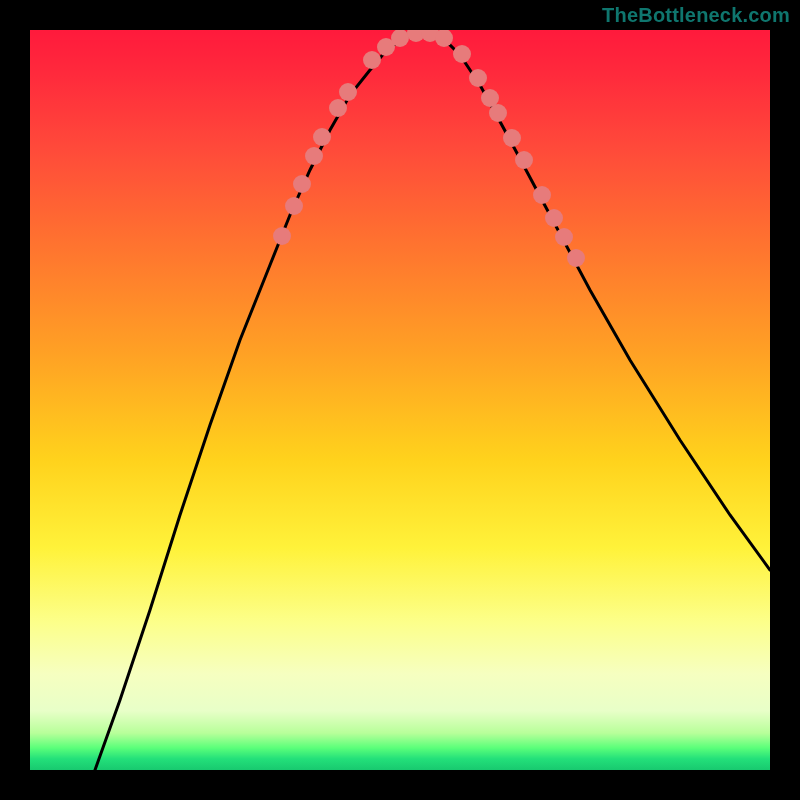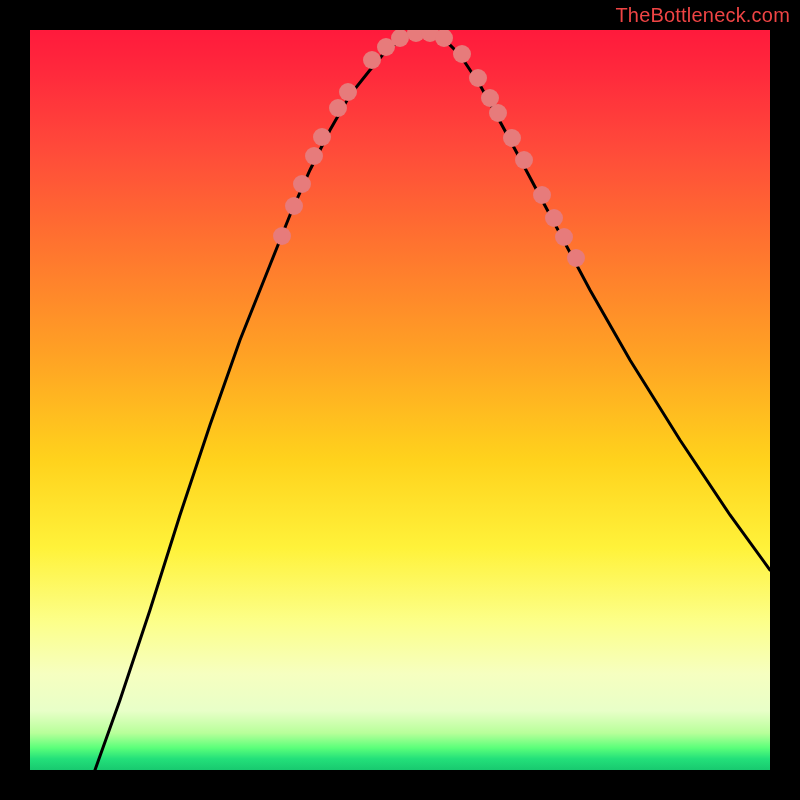--- a/index.html
+++ b/index.html
@@ -14,23 +14,23 @@
   .frame {
     position: relative;
     width: 800px;
     height: 800px;
     background: #000;
   }
   .watermark {
     position: absolute;
     top: 4px;
     right: 10px;
-    color: #ef4444;
+    color: #0f766e;
     font-size: 20px;
-    font-weight: 400;
+    font-weight: 700;
     letter-spacing: 0.2px;
     z-index: 5;
     text-align: center;
   }
   .plot-area {
     position: absolute;
     left: 30px;
     top: 30px;
     width: 740px;
     height: 740px;

